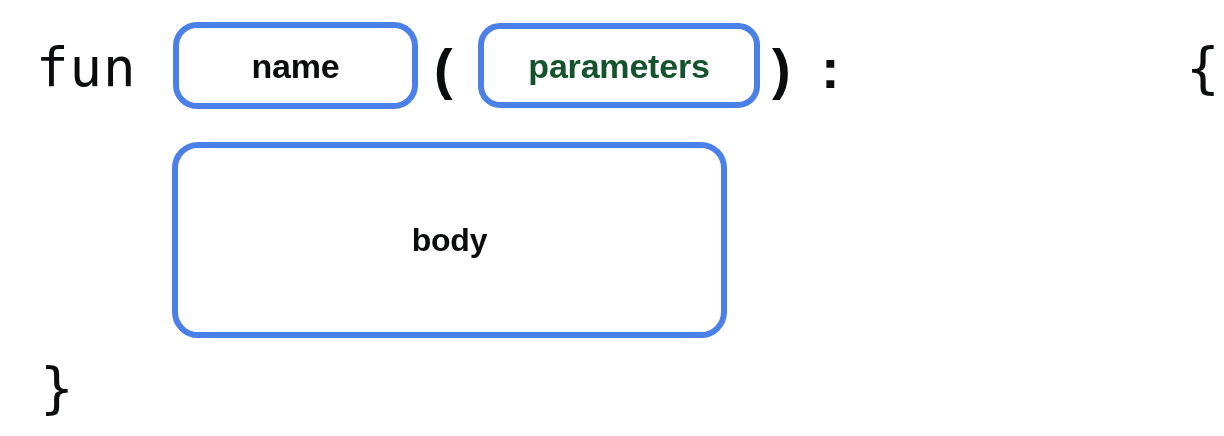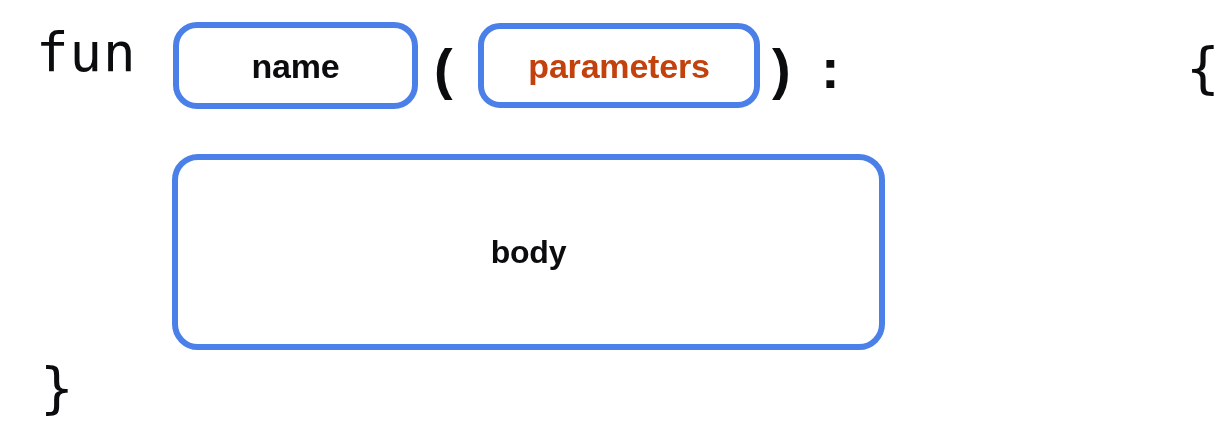--- a/index.html
+++ b/index.html
@@ -50,29 +50,29 @@
   .slot-label {
     font-family: "Liberation Sans", "DejaVu Sans", sans-serif;
     font-weight: 700;
     color: #0b0c0e;
     letter-spacing: -0.2px;
     white-space: nowrap;
     line-height: 1;
   }
 
   
-  #kw-fun        { left: 36px;  top: 26px;  font-size: 54px; letter-spacing: 1px; text-align: center; }
+  #kw-fun        { left: 36px;  top: 41px;  font-size: 54px; letter-spacing: 1px; text-align: center; }
   #slot-name     { left: 173px; top: 22px;  width: 245px; height: 87px; }
   #paren-open    { left: 434px; top: 41px;  font-size: 56px; }
   #slot-params   { left: 478px; top: 23px;  width: 282px; height: 85px; border-radius: 22px; }
   #paren-close   { left: 772px; top: 41px;  font-size: 56px; }
   #colon         { left: 821px; top: 41px;  font-size: 56px; }
   #slot-return   { left: 875px; top: 23px;  width: 290px; height: 85px; border-radius: 22px; }
   #brace-open    { left: 1186px; top: 40px; font-size: 56px; }
-  #slot-body     { left: 172px; top: 142px; width: 713px; height: 196px; border-radius: 26px; margin-top: 12px; }
+  #slot-body     { left: 172px; top: 142px; width: 555px; height: 196px; border-radius: 26px; }
   #brace-close   { left: 40px;  top: 360px; font-size: 56px; }
 
   #slot-name .slot-label   { font-size: 34px; }
   #slot-params .slot-label { font-size: 34px; }
   #slot-return .slot-label { font-size: 34px; }
   #slot-body .slot-label   { font-size: 32px; }
 </style>
 </head>
 <body>
 
@@ -80,21 +80,21 @@
 
   <span class="mono" id="kw-fun" style="color: rgb(11, 12, 14);">fun</span>
 
   <div class="slot" id="slot-name" style="border-color: rgb(74, 128, 232);">
     <span class="slot-label" style="color: rgb(11, 12, 14);">name</span>
   </div>
 
   <span class="punct" id="paren-open" style="color: rgb(11, 12, 14);">(</span>
 
   <div class="slot" id="slot-params" style="border-color: rgb(74, 128, 232);">
-    <span class="slot-label" style="color: #c2410c;">parameters</span>
+    <span class="slot-label" style="color: #14532d;">parameters</span>
   </div>
 
   <span class="punct" id="paren-close" style="color: rgb(11, 12, 14);">)</span>
 
   <span class="punct" id="colon" style="color: rgb(11, 12, 14);">:</span>
 
 
   <span class="mono" id="brace-open" style="color: rgb(11, 12, 14);">{</span>
 
   <div class="slot" id="slot-body" style="border-color: rgb(74, 128, 232);">

